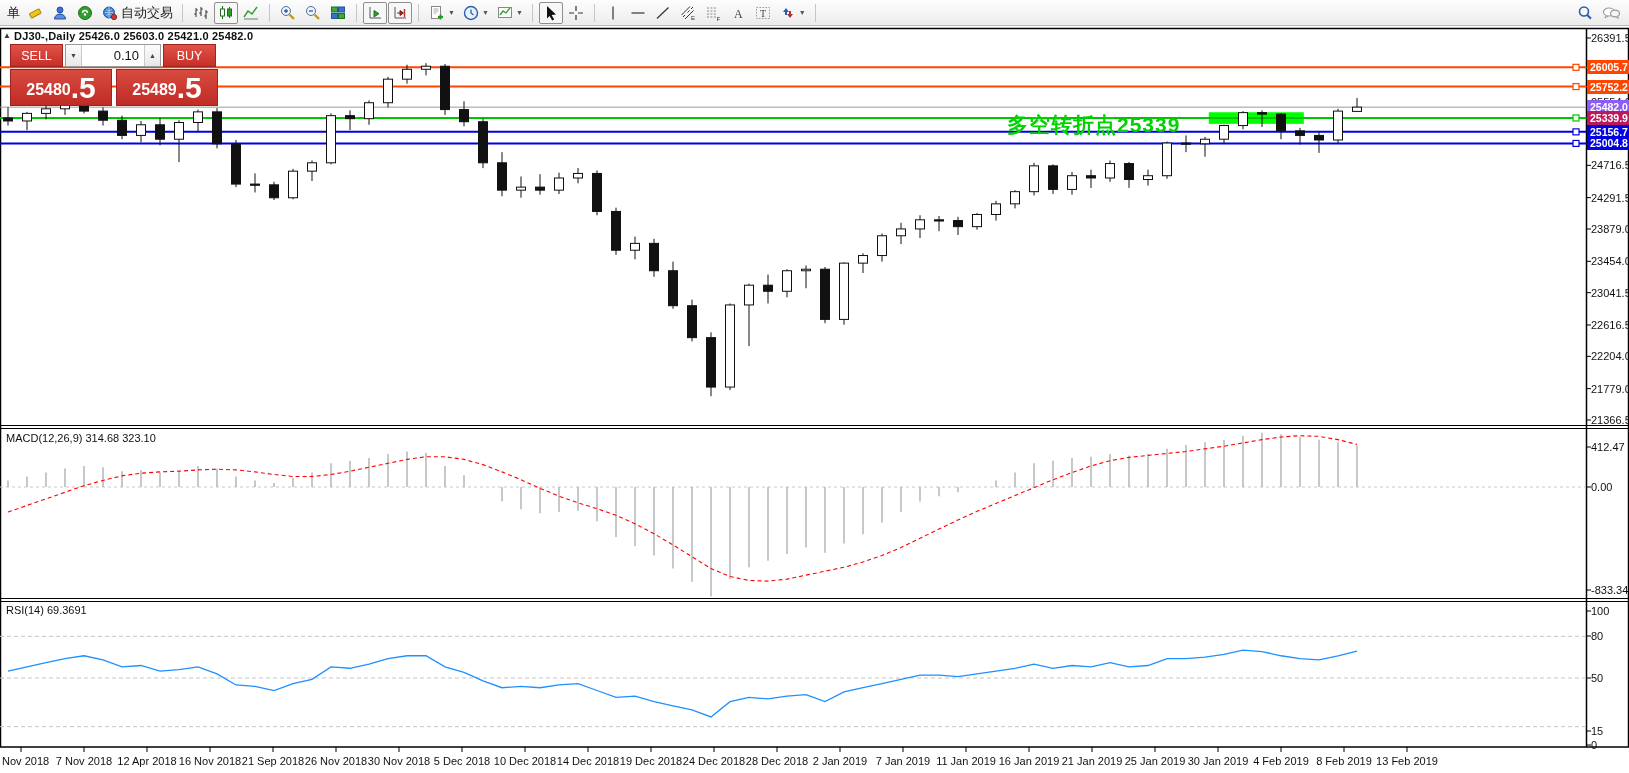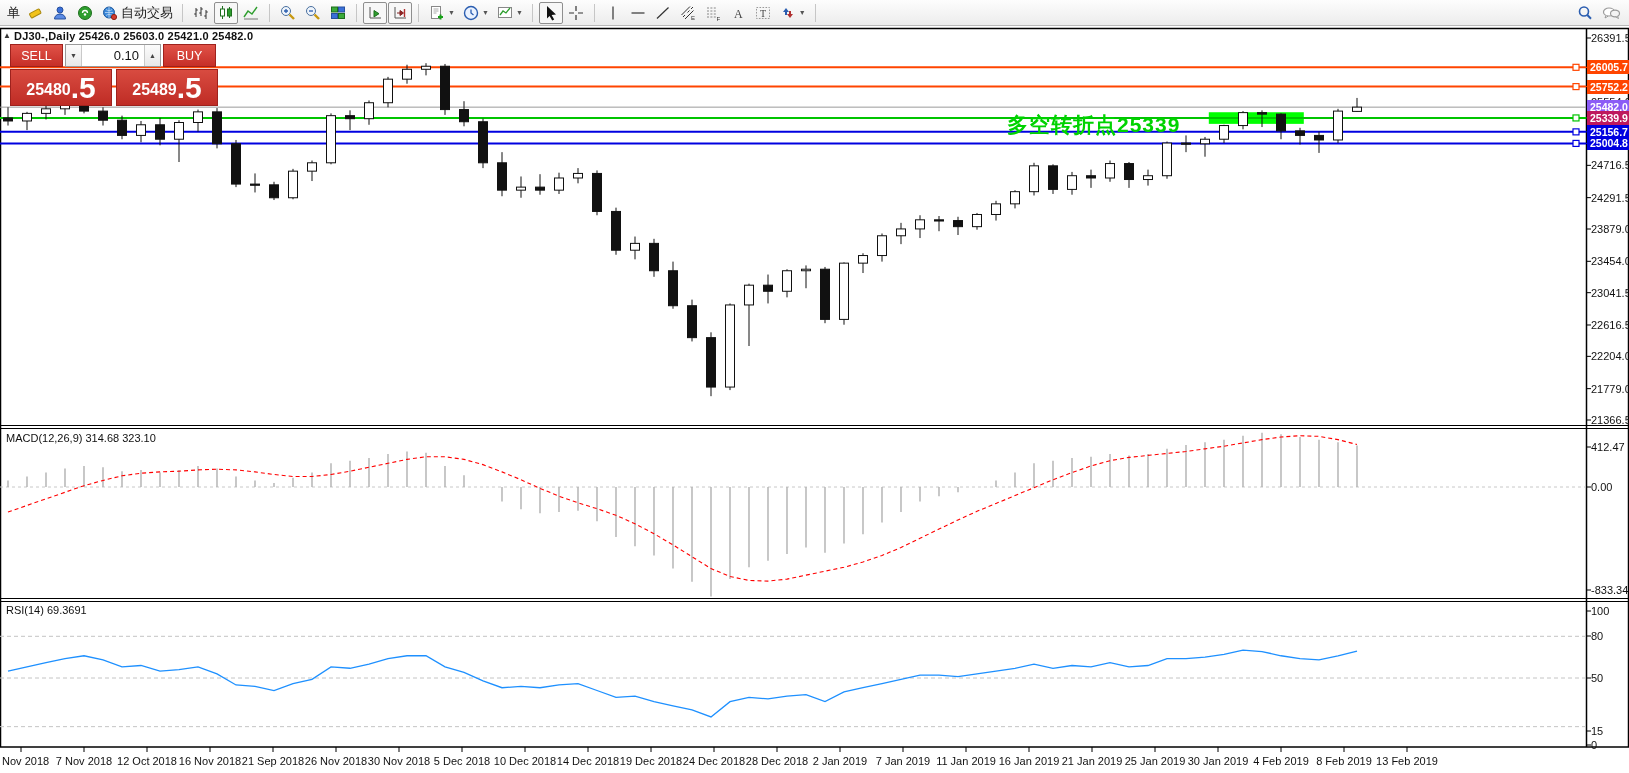--- a/index.html
+++ b/index.html
@@ -567,21 +567,21 @@
     <span class="ax" style="top: 441px;">412.47</span>
     <span class="ax" style="top: 481px;">0.00</span>
     <span class="ax" style="top: 584px;">-833.34</span>
     <span class="ax" style="top: 605px;">100</span>
     <span class="ax" style="top: 630px;">80</span>
     <span class="ax" style="top: 672px;">50</span>
     <span class="ax" style="top: 725px;">15</span>
     <span class="ax" style="top: 739px;">0</span>
     <span class="dlab" style="top: 755px; left: 21px;">2 Nov 2018</span>
     <span class="dlab" style="top: 755px; left: 84px;">7 Nov 2018</span>
-    <span class="dlab" style="top: 755px; left: 147px;">12 Oct 2018</span>
+    <span class="dlab" style="top: 755px; left: 147px;">12 Apr 2018</span>
     <span class="dlab" style="top: 755px; left: 210px;">16 Nov 2018</span>
     <span class="dlab" style="top: 755px; left: 273px;">21 Sep 2018</span>
     <span class="dlab" style="top: 755px; left: 336px;">26 Nov 2018</span>
     <span class="dlab" style="top: 755px; left: 399px;">30 Nov 2018</span>
     <span class="dlab" style="top: 755px; left: 462px;">5 Dec 2018</span>
     <span class="dlab" style="top: 755px; left: 525px;">10 Dec 2018</span>
     <span class="dlab" style="top: 755px; left: 588px;">14 Dec 2018</span>
     <span class="dlab" style="top: 755px; left: 651px;">19 Dec 2018</span>
     <span class="dlab" style="top: 755px; left: 714px;">24 Dec 2018</span>
     <span class="dlab" style="top: 755px; left: 777px;">28 Dec 2018</span>

